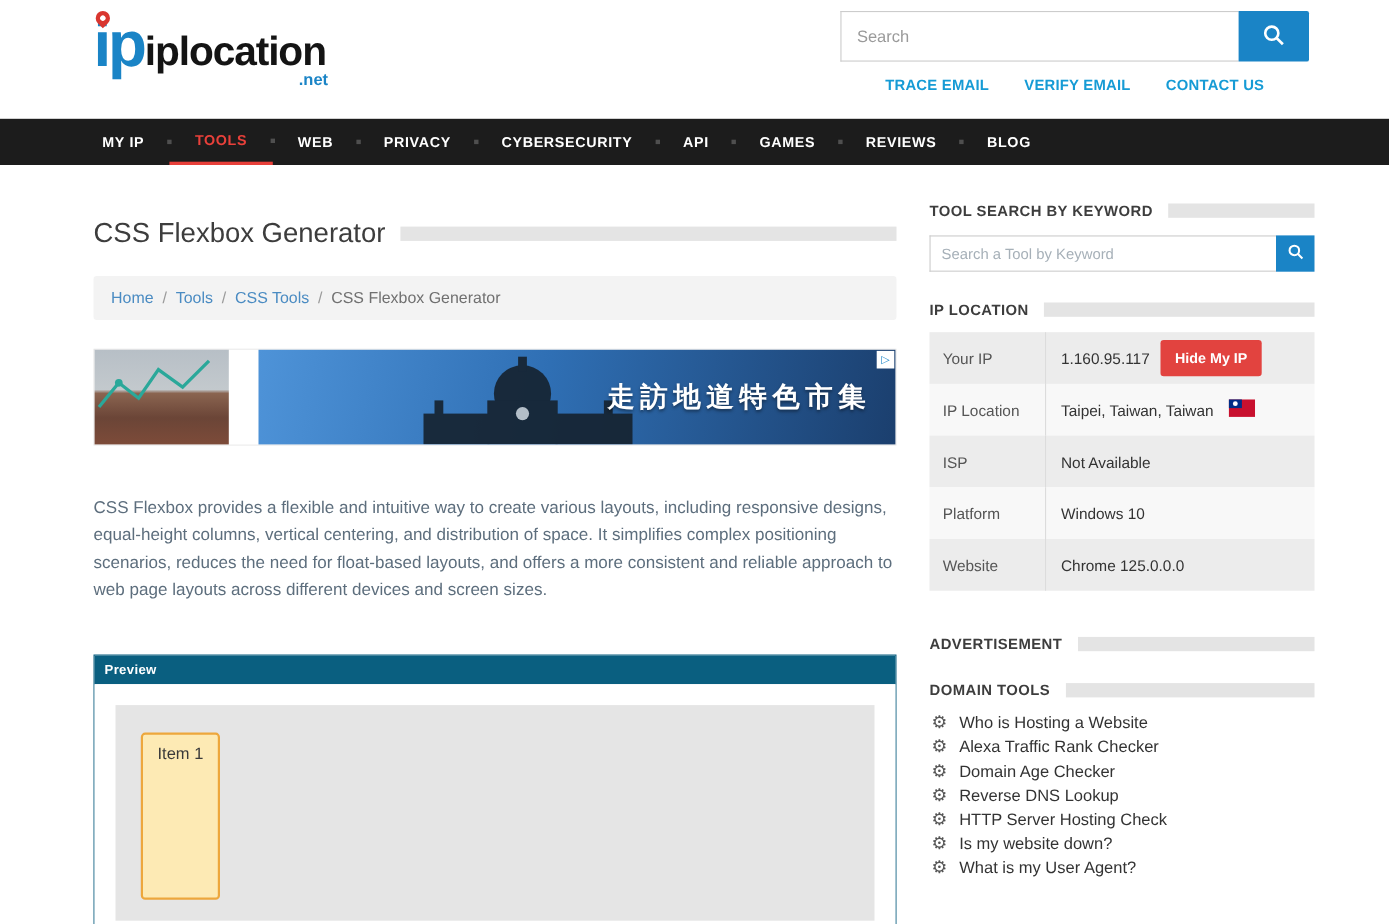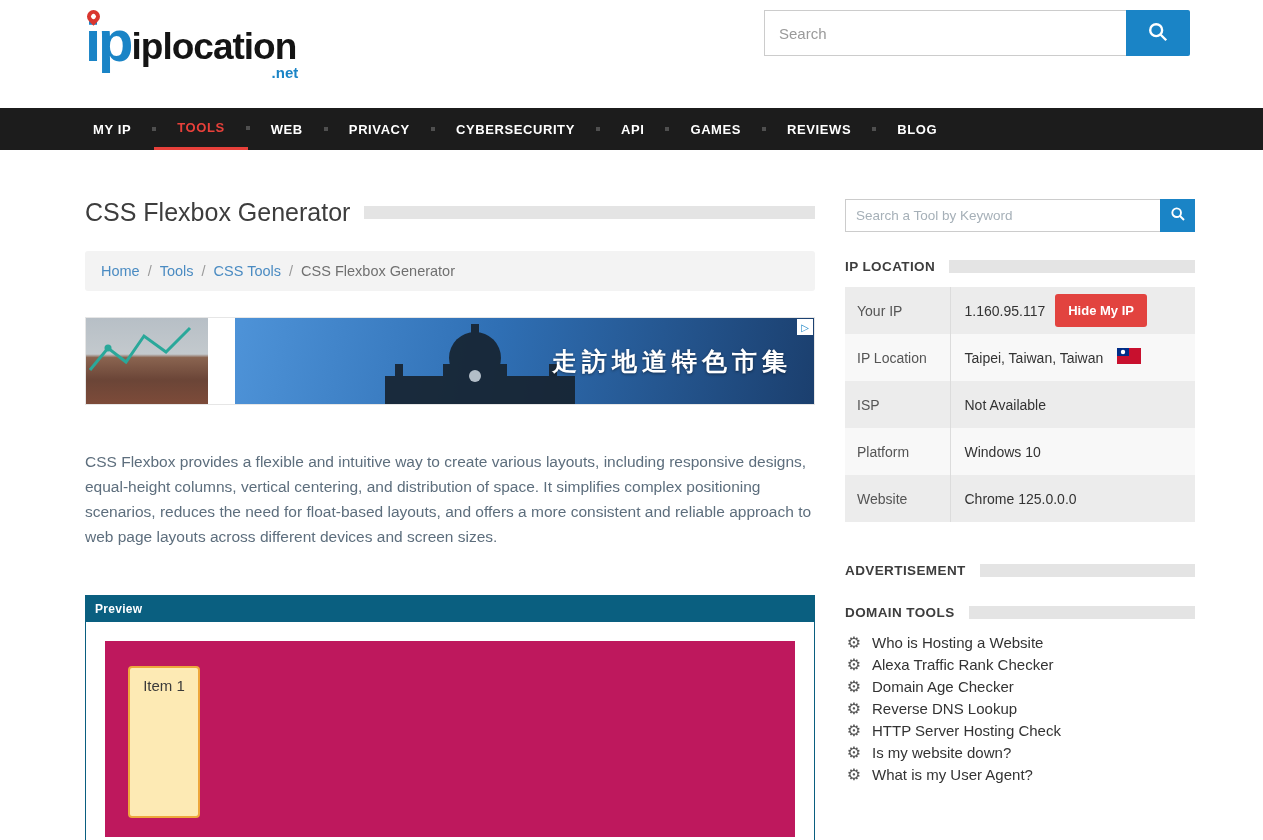--- a/index.html
+++ b/index.html
@@ -73,21 +73,21 @@
                display:flex; align-items:center; justify-content:center; font-size:10px; color:#1a84c6; }
 
   
   .intro { margin-top:44px; font-size:15.5px; line-height:1.62; color:#5d6e7d; }
 
   
   .preview-panel { margin-top:46px; border:1px solid #0a5f80; }
   .preview-header { background:#0a5f80; height:26px; display:flex; align-items:center; padding-left:9px; }
   .preview-header span { color:#fff; font-size:12px; font-weight:bold; letter-spacing:0.3px; }
   .preview-body { background:#fff; padding:19px; min-height:228px; }
-  .flex-container { background:#be185d; height:196px; padding:25px 0 0 23px; }
+  .flex-container { background:#e5e5e5; height:196px; padding:25px 0 0 23px; }
   .flex-item { width:72px; height:152px; background:#fdeab4; border:2px solid #eda73c; border-radius:4px;
                text-align:center; padding-top:9px; font-size:15px; color:#3a3a3a; }
 
   
   .tool-search { display:flex; margin-top:15px; }
   .tool-search input { flex:1; height:33px; border:1px solid #ccc; border-right:none;
                        padding:0 10px; font-size:13.5px; color:#555; outline:none; }
   .tool-search input::placeholder { color:#a6b0b8; }
   .tool-search-btn { width:35px; height:33px; background:#1a84c6; border:none; cursor:pointer;
                      display:flex; align-items:center; justify-content:center; }
@@ -125,20 +125,25 @@
     <div class="search-bar">
       <input type="text" placeholder="Search" style="">
       <button class="search-btn">
         <span>
           <svg width="22" height="22" viewBox="0 0 24 24" fill="none" stroke="#fff" stroke-width="2.6">
             <circle cx="10" cy="10" r="6.5"></circle>
               <line x1="15" y1="15" x2="21" y2="21"></line>
           </svg>
         </span>
       </button>
+    </div>
+    <div class="header-links">
+      <a>TRACE EMAIL</a>
+      <a>VERIFY EMAIL</a>
+      <a>CONTACT US</a>
     </div>
   </div>
 </div>
 
 <nav class="main-nav">
   <ul>
     <li>
         <span>MY IP</span>
       </li>
     <li class="active">
@@ -220,20 +225,24 @@
       </div>
       <div class="preview-body">
         <div class="flex-container">
           <div class="flex-item">Item 1</div>
         </div>
       </div>
     </div>
   </div>
 
   <div class="side-col">
+    <div class="h-row">
+      <div class="side-h">TOOL SEARCH BY KEYWORD</div>
+      <div class="bar"></div>
+    </div>
     <div class="tool-search">
       <input type="text" placeholder="Search a Tool by Keyword" style="">
       <button class="tool-search-btn">
         <span>
           <svg width="16" height="16" viewBox="0 0 24 24" fill="none" stroke="#fff" stroke-width="2.8">
             <circle cx="10" cy="10" r="6.5"></circle>
               <line x1="15" y1="15" x2="21" y2="21"></line>
           </svg>
         </span>
       </button>

